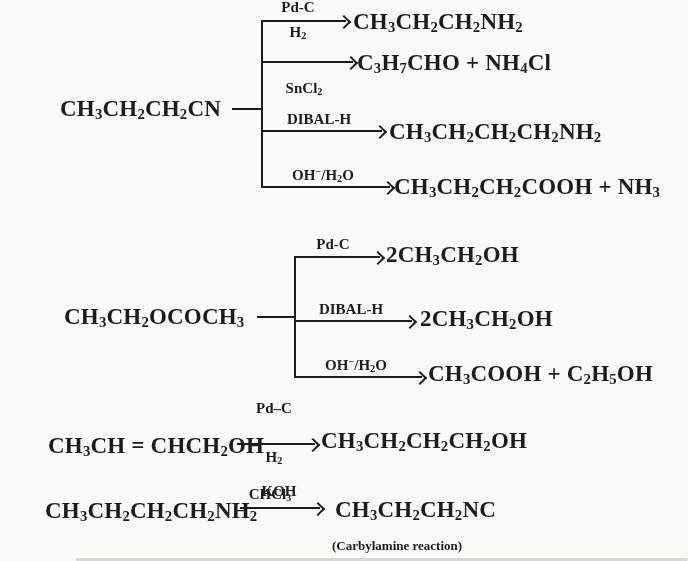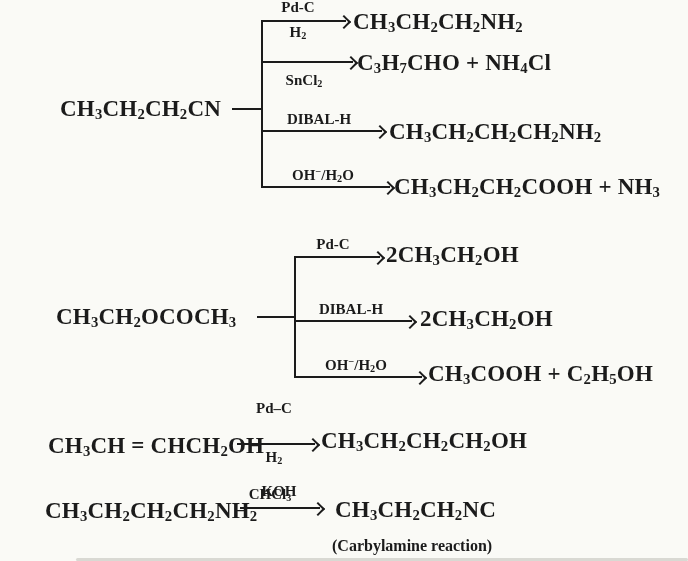--- a/index.html
+++ b/index.html
@@ -45,39 +45,39 @@
 
     <div>
       <div class="arrow" style="left:262px; top:20px; width:84px"></div>
       <div class="rlabel" style="left:298px; top:-1px">Pd-C</div>
       <div class="rlabel" style="left:298px; top:24px">H<sub>2</sub></div>
       <div class="formula" style="left:353px; top:9px">CH<sub>3</sub>CH<sub>2</sub>CH<sub>2</sub>NH<sub>2</sub></div>
     </div>
 
     <div>
       <div class="arrow" style="left:262px; top:61px; width:91px"></div>
-      <div class="rlabel" style="left:304px; top:72px">SnCl<sub>2</sub></div>
+      <div class="rlabel" style="left:304px; top:80px">SnCl<sub>2</sub></div>
       <div class="formula" style="left:357px; top:50px">C<sub>3</sub>H<sub>7</sub>CHO + NH<sub>4</sub>Cl</div>
     </div>
 
     <div>
       <div class="arrow" style="left:262px; top:130px; width:120px"></div>
       <div class="rlabel" style="left:319px; top:111px">DIBAL-H</div>
       <div class="formula" style="left:389px; top:119px">CH<sub>3</sub>CH<sub>2</sub>CH<sub>2</sub>CH<sub>2</sub>NH<sub>2</sub></div>
     </div>
 
     <div>
       <div class="arrow" style="left:262px; top:186px; width:128px"></div>
       <div class="rlabel" style="left:323px; top:167px">OH<sup>−</sup>/H<sub>2</sub>O</div>
       <div class="formula" style="left:394px; top:174px">CH<sub>3</sub>CH<sub>2</sub>CH<sub>2</sub>COOH + NH<sub>3</sub></div>
     </div>
   </div>
 
   <div>
-    <div class="formula" style="left:56px; top:304px">CH<sub>3</sub>CH<sub>2</sub>OCOCH<sub>3</sub></div>
+    <div class="formula" style="left:64px; top:304px">CH<sub>3</sub>CH<sub>2</sub>OCOCH<sub>3</sub></div>
     <div class="line" style="left:257px; top:316px; width:39px"></div>
     <div class="vline" style="left:294px; top:256px; height:122px"></div>
 
     <div>
       <div class="arrow" style="left:295px; top:256px; width:85px"></div>
       <div class="rlabel" style="left:333px; top:236px">Pd-C</div>
       <div class="formula" style="left:386px; top:242px">2CH<sub>3</sub>CH<sub>2</sub>OH</div>
     </div>
 
     <div>
@@ -100,17 +100,17 @@
     <div class="rlabel" style="left:274px; top:449px">H<sub>2</sub></div>
     <div class="formula" style="left:321px; top:428px">CH<sub>3</sub>CH<sub>2</sub>CH<sub>2</sub>CH<sub>2</sub>OH</div>
   </div>
 
   <div>
     <div class="formula" style="left:45px; top:498px">CH<sub>3</sub>CH<sub>2</sub>CH<sub>2</sub>CH<sub>2</sub>NH<sub>2</sub></div>
     <div class="arrow" style="left:240px; top:507px; width:80px"></div>
     <div class="rlabel" style="left:270px; top:486px">CHCl<sub>3</sub></div>
     <div class="rlabel" style="left:279px; top:483px">KOH</div>
     <div class="formula" style="left:335px; top:497px">CH<sub>3</sub>CH<sub>2</sub>CH<sub>2</sub>NC</div>
-    <div class="formula" style="left:332px; top:536px; font-size:16px; line-height:20px; letter-spacing:0">(Carbylamine reaction)</div>
+    <div class="formula" style="left:332px; top:536px; font-size:13px; line-height:20px; letter-spacing:0">(Carbylamine reaction)</div>
   </div>
 
   <div class="pageedge"></div>
 </div>
 
 </body></html>

